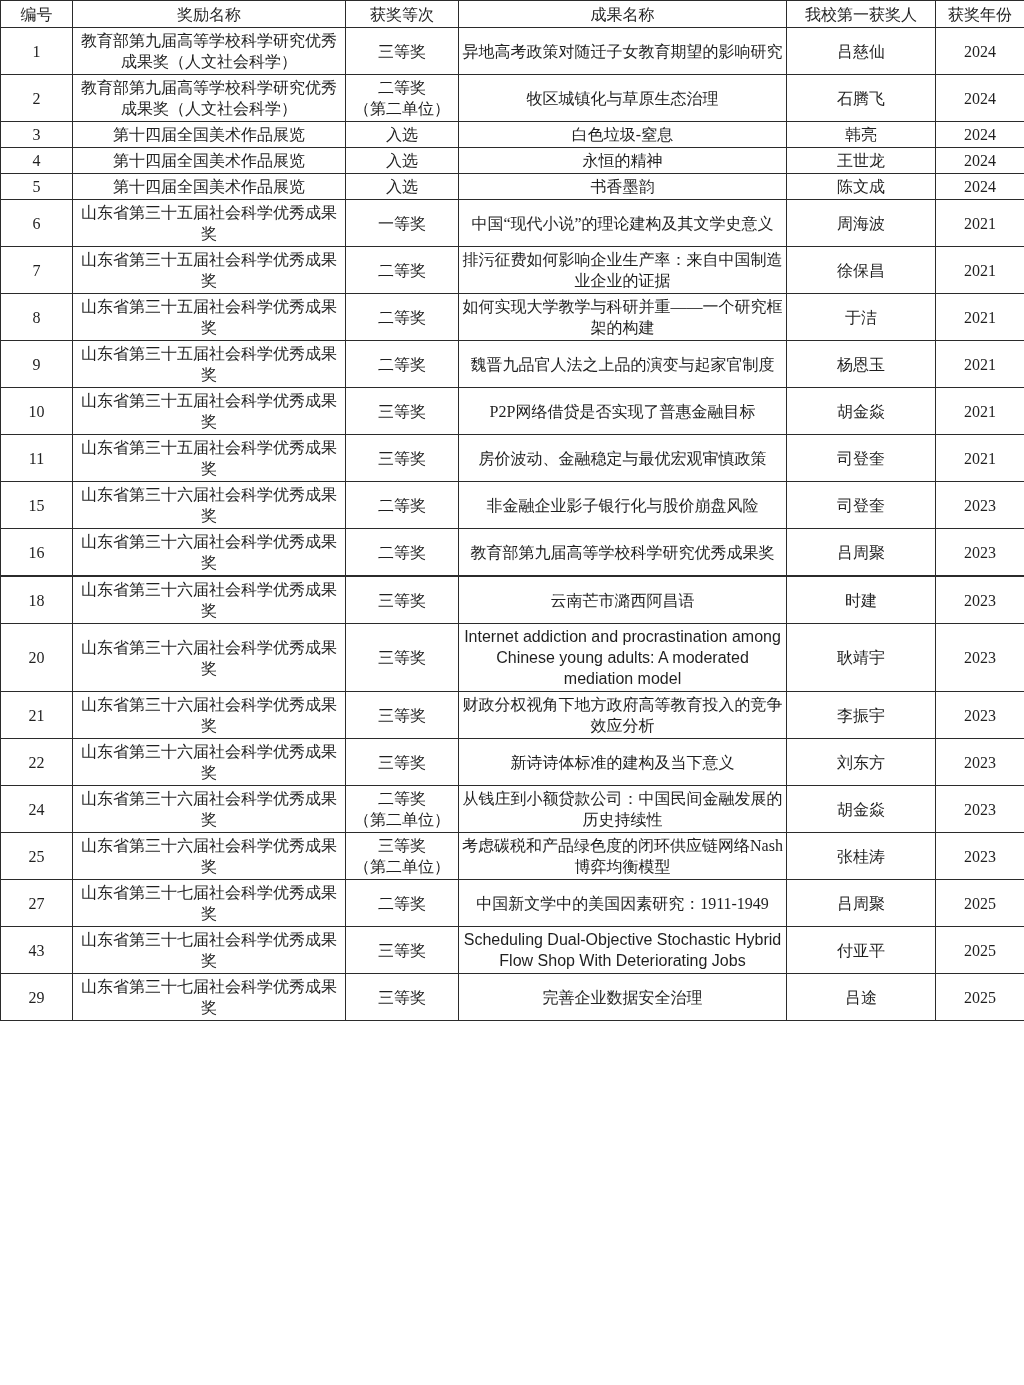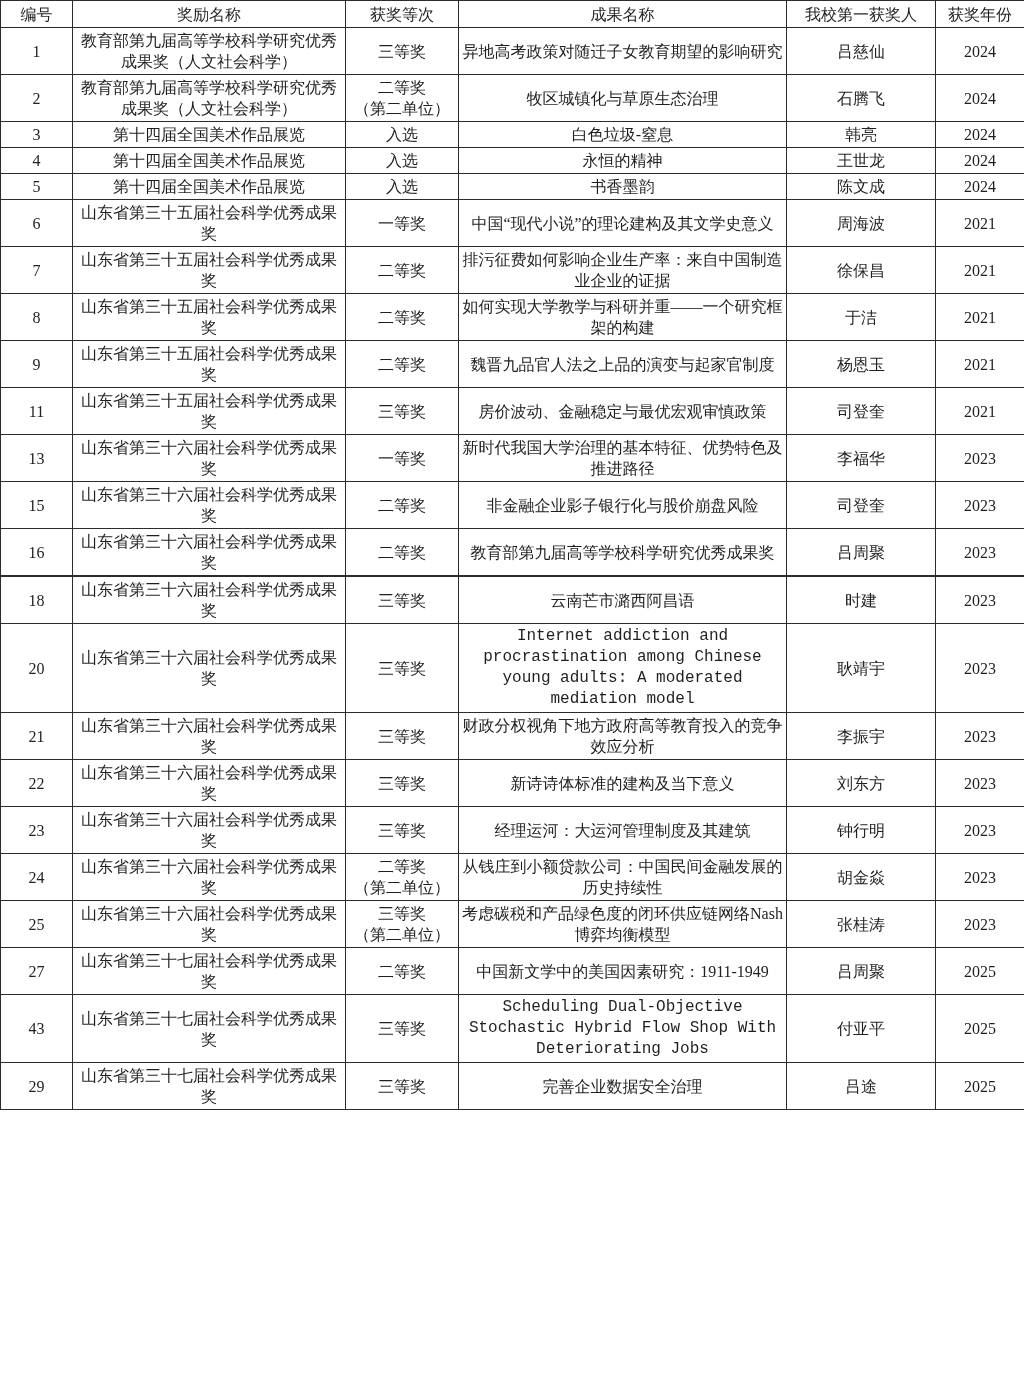--- a/index.html
+++ b/index.html
@@ -33,21 +33,21 @@
     overflow-wrap: break-word;
   }
   table.awards th {
     height: 22px;
     margin-top: 36px;
   }
   table.awards td {
     height: 20px;
   }
   td.latin {
-    font-family: Liberation Mono, monospace;
+    font-family: Liberation Sans, sans-serif;
     font-size: 15px;
     line-height: 28px;
     padding: 6px 3px;
   }
   tr.page-edge td {
     border-top: 2px solid #2b2b2b;
   }
 </style>
 </head>
 <body>
@@ -140,36 +140,36 @@
   </tr>
         <tr>
     <td>9</td>
     <td>山东省第三十五届社会科学优秀成果奖</td>
     <td>二等奖</td>
     <td>魏晋九品官人法之上品的演变与起家官制度</td>
     <td>杨恩玉</td>
     <td>2021</td>
   </tr>
         <tr>
+    <td>10</td>
+    <td>山东省第三十五届社会科学优秀成果奖</td>
+    <td>三等奖</td>
+    <td>P2P网络借贷是否实现了普惠金融目标</td>
+    <td>胡金焱</td>
+    <td>2021</td>
+  </tr>
+        <tr>
     <td>11</td>
     <td>山东省第三十五届社会科学优秀成果奖</td>
     <td>三等奖</td>
     <td>房价波动、金融稳定与最优宏观审慎政策</td>
     <td>司登奎</td>
     <td>2021</td>
   </tr>
         <tr>
-    <td>13</td>
-    <td>山东省第三十六届社会科学优秀成果奖</td>
-    <td>一等奖</td>
-    <td>新时代我国大学治理的基本特征、优势特色及推进路径</td>
-    <td>李福华</td>
-    <td>2023</td>
-  </tr>
-        <tr>
     <td>15</td>
     <td>山东省第三十六届社会科学优秀成果奖</td>
     <td>二等奖</td>
     <td>非金融企业影子银行化与股价崩盘风险</td>
     <td>司登奎</td>
     <td>2023</td>
   </tr>
         <tr>
     <td>16</td>
     <td>山东省第三十六届社会科学优秀成果奖</td>
@@ -201,28 +201,20 @@
     <td>财政分权视角下地方政府高等教育投入的竞争效应分析</td>
     <td>李振宇</td>
     <td>2023</td>
   </tr>
         <tr>
     <td>22</td>
     <td>山东省第三十六届社会科学优秀成果奖</td>
     <td>三等奖</td>
     <td>新诗诗体标准的建构及当下意义</td>
     <td>刘东方</td>
-    <td>2023</td>
-  </tr>
-        <tr>
-    <td>23</td>
-    <td>山东省第三十六届社会科学优秀成果奖</td>
-    <td>三等奖</td>
-    <td>经理运河：大运河管理制度及其建筑</td>
-    <td>钟行明</td>
     <td>2023</td>
   </tr>
         <tr>
     <td>24</td>
     <td>山东省第三十六届社会科学优秀成果奖</td>
     <td>二等奖
 （第二单位）</td>
     <td>从钱庄到小额贷款公司：中国民间金融发展的历史持续性</td>
     <td>胡金焱</td>
     <td>2023</td>

